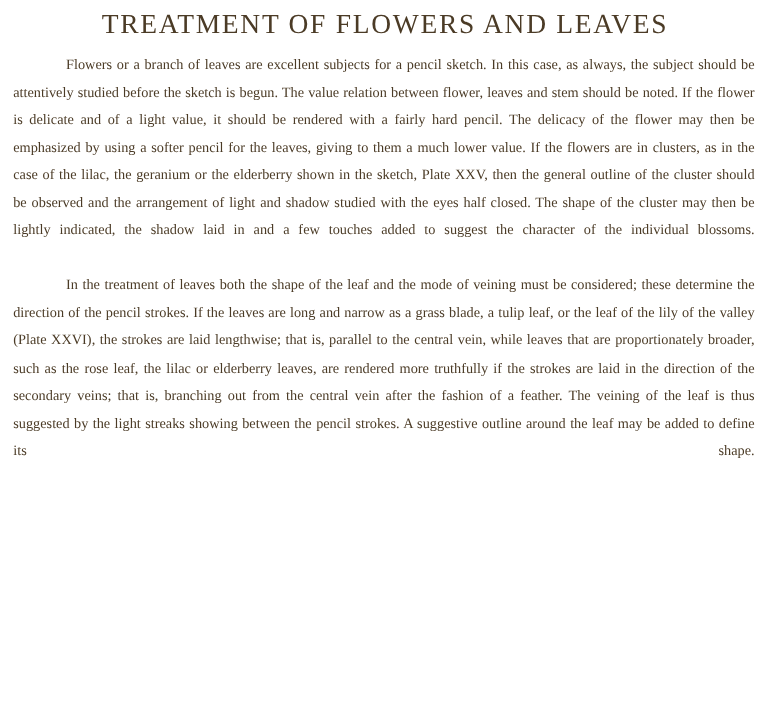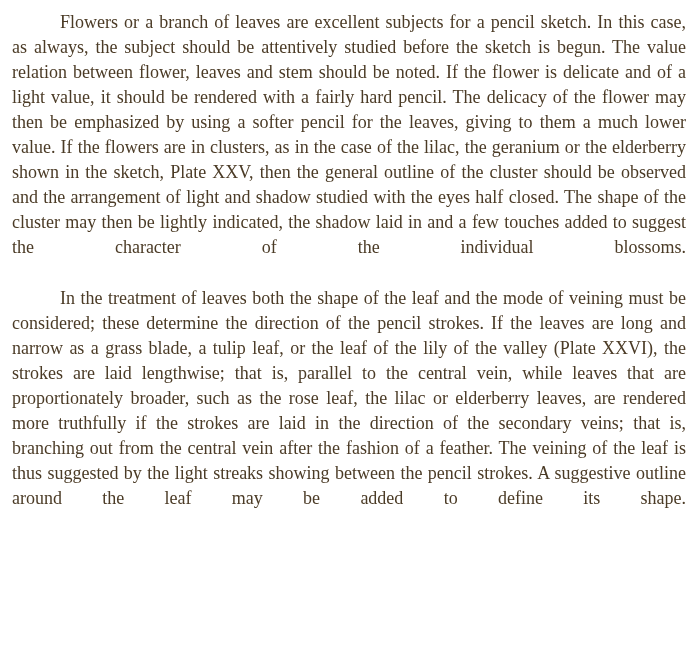--- a/index.html
+++ b/index.html
@@ -44,21 +44,21 @@
     box-sizing: border-box;
     width: 700px;
   }
 
   .body-paragraph {
     margin: 0;
     padding: 0;
     text-align: justify;
     text-justify: inter-word;
     text-indent: 48px;
-    font-size: 18px;
+    font-size: 13px;
     line-height: 25.05px;
     color: #4b3b26;
     word-spacing: 0.4px;
     hyphens: none;
   }
 
   .body-paragraph:first-child {
     margin-top: 10px;
   }
 
@@ -67,20 +67,21 @@
     content: "";
     display: inline-block;
     width: 100%;
   }
 </style>
 </head>
 <body>
 
 <div id="page">
 
+  <h1 class="page-heading">TREATMENT OF FLOWERS AND LEAVES</h1>
 
   <div class="body-text">
 
     <p class="body-paragraph">Flowers or a branch of leaves are excellent subjects for a pencil sketch. In this case, as always, the subject should be attentively studied before the sketch is begun. The value relation between flower, leaves and stem should be noted. If the flower is delicate and of a light value, it should be rendered with a fairly hard pencil. The delicacy of the flower may then be emphasized by using a softer pencil for the leaves, giving to them a much lower value. If the flowers are in clusters, as in the case of the lilac, the geranium or the elderberry shown in the sketch, Plate XXV, then the general outline of the cluster should be observed and the arrangement of light and shadow studied with the eyes half closed. The shape of the cluster may then be lightly indicated, the shadow laid in and a few touches added to suggest the character of the individual blossoms.</p>
 
     <p class="body-paragraph">In the treatment of leaves both the shape of the leaf and the mode of veining must be considered; these determine the direction of the pencil strokes. If the leaves are long and narrow as a grass blade, a tulip leaf, or the leaf of the lily of the valley (Plate XXVI), the strokes are laid lengthwise; that is, parallel to the central vein, while leaves that are proportionately broader, such as the rose leaf, the lilac or elderberry leaves, are rendered more truthfully if the strokes are laid in the direction of the secondary veins; that is, branching out from the central vein after the fashion of a feather. The veining of the leaf is thus suggested by the light streaks showing between the pencil strokes. A suggestive outline around the leaf may be added to define its shape.</p>
 
   </div>
 
 </div>

